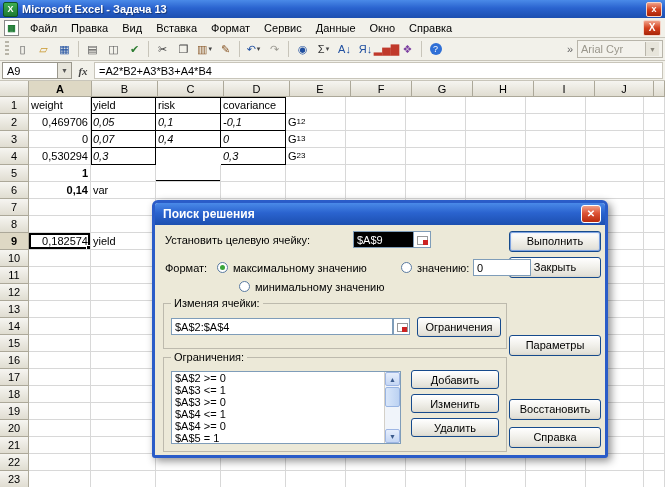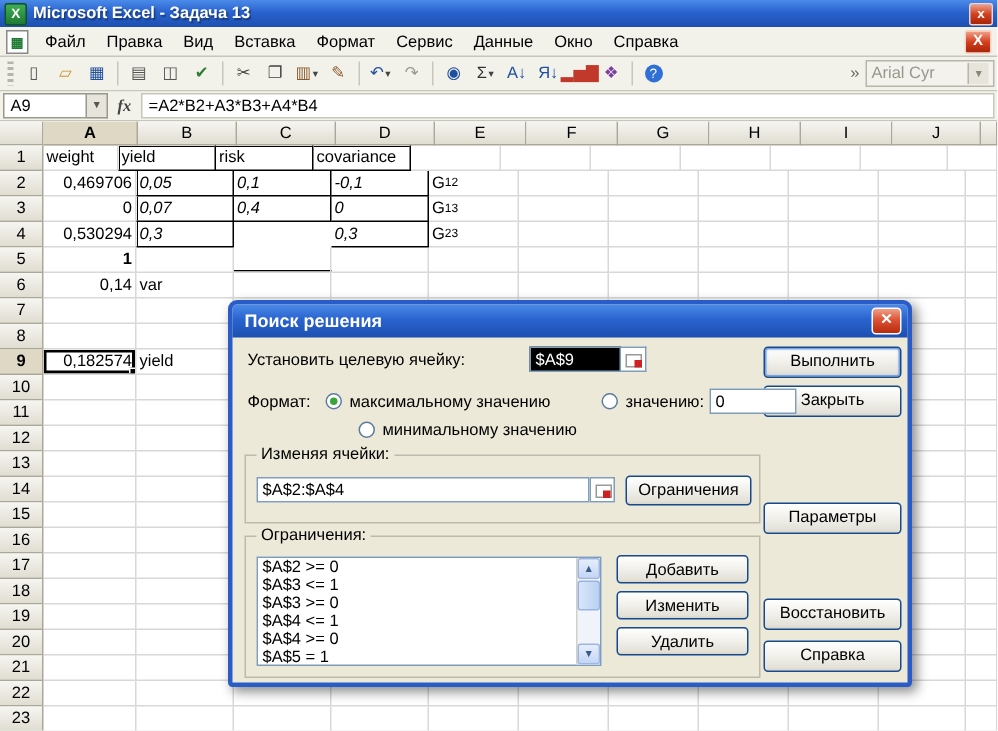--- a/index.html
+++ b/index.html
@@ -249,21 +249,21 @@
         <div class="ch" style="width: 60px;">E</div>
         <div class="ch" style="width: 60px;">F</div>
         <div class="ch" style="width: 60px;">G</div>
         <div class="ch" style="width: 60px;">H</div>
         <div class="ch" style="width: 60px;">I</div>
         <div class="ch" style="width: 58px;">J</div>
         <div class="ch" style="flex: 1 1 0%;"></div>
       </div>
       <div class="grow">
         <div class="rh">1</div>
-        <div class="cell" style="width: 50px;">weight</div>
+        <div class="cell" style="width: 62px;">weight</div>
         <div class="cell tbl tl" style="width: 65px;">yield</div>
         <div class="cell tbl t" style="width: 65px;">risk</div>
         <div class="cell tbl t" style="width: 65px;">covariance</div>
         <div class="cell" style="width: 60px;"></div>
         <div class="cell" style="width: 60px;"></div>
         <div class="cell" style="width: 60px;"></div>
         <div class="cell" style="width: 60px;"></div>
         <div class="cell" style="width: 60px;"></div>
         <div class="cell" style="width: 58px;"></div>
         <div class="cell" style="flex: 1 1 0%;"></div>
@@ -319,21 +319,21 @@
         <div class="cell" style="width: 60px;"></div>
         <div class="cell" style="width: 60px;"></div>
         <div class="cell" style="width: 60px;"></div>
         <div class="cell" style="width: 60px;"></div>
         <div class="cell" style="width: 60px;"></div>
         <div class="cell" style="width: 58px;"></div>
         <div class="cell" style="flex: 1 1 0%;"></div>
       </div>
       <div class="grow">
         <div class="rh">6</div>
-        <div class="cell num" style="width: 62px;">0,14</div>
+        <div class="cell num" style="width: 62px; font-weight: bold;">0,14</div>
         <div class="cell" style="width: 65px;">var</div>
         <div class="cell" style="width: 65px;"></div>
         <div class="cell" style="width: 65px;"></div>
         <div class="cell" style="width: 60px;"></div>
         <div class="cell" style="width: 60px;"></div>
         <div class="cell" style="width: 60px;"></div>
         <div class="cell" style="width: 60px;"></div>
         <div class="cell" style="width: 60px;"></div>
         <div class="cell" style="width: 58px;"></div>
         <div class="cell" style="flex: 1 1 0%;"></div>

